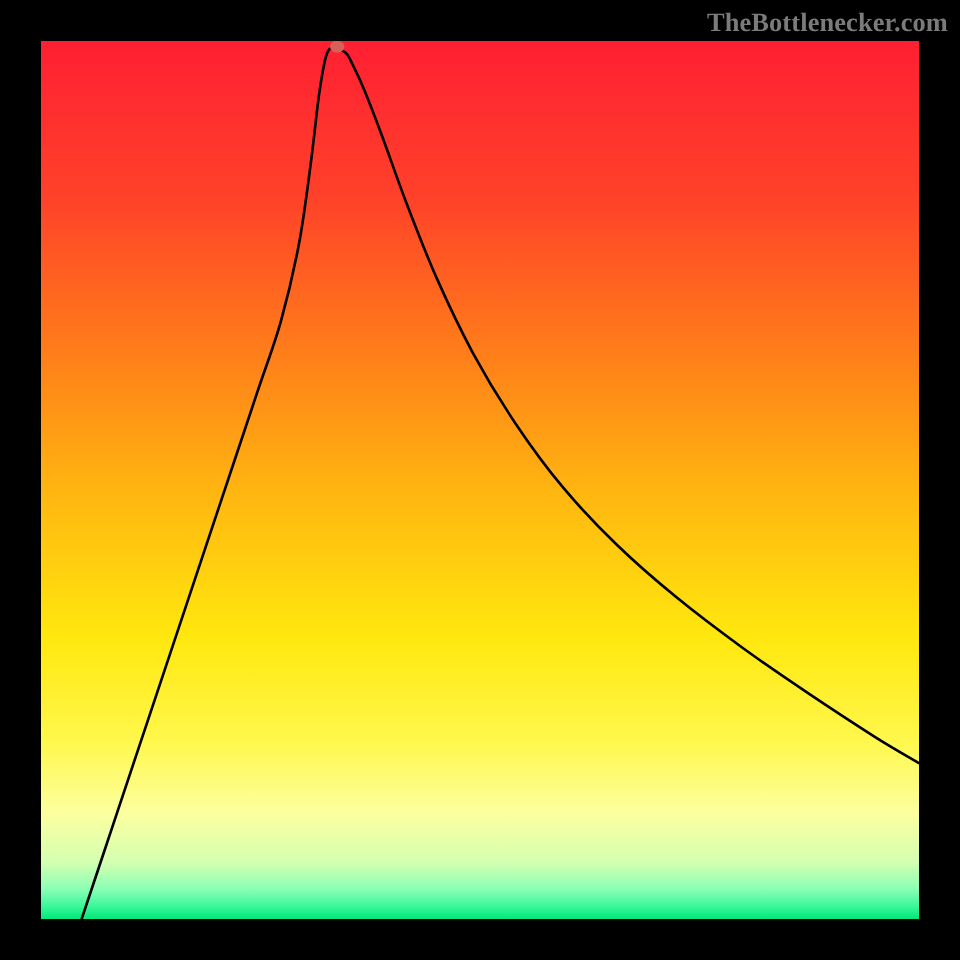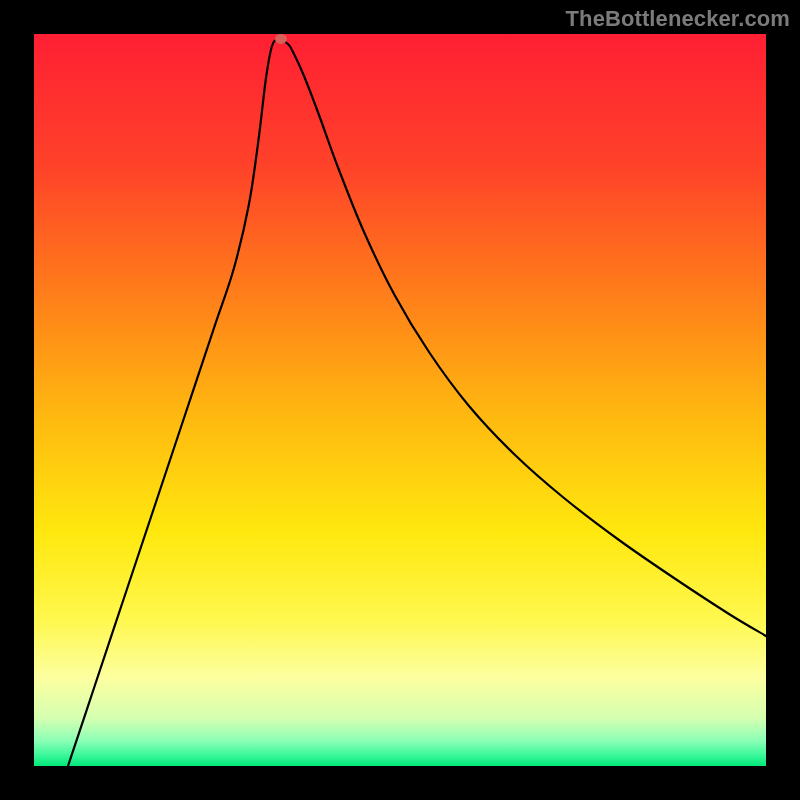--- a/index.html
+++ b/index.html
@@ -27,21 +27,21 @@
     height: 732px;
     overflow: hidden;
   }
   .attribution {
     position: absolute;
     top: 6px;
     right: 10px;
     font-size: 22px;
     font-weight: 600;
     color: #7b7b7b;
-    font-family: Liberation Sans, sans-serif;
+    font-family: Liberation Serif, serif;
     letter-spacing: 0.1px;
   }
   svg {
     display: block;
   }
 </style>
 </head>
 <body>
 
 <div class="frame">

